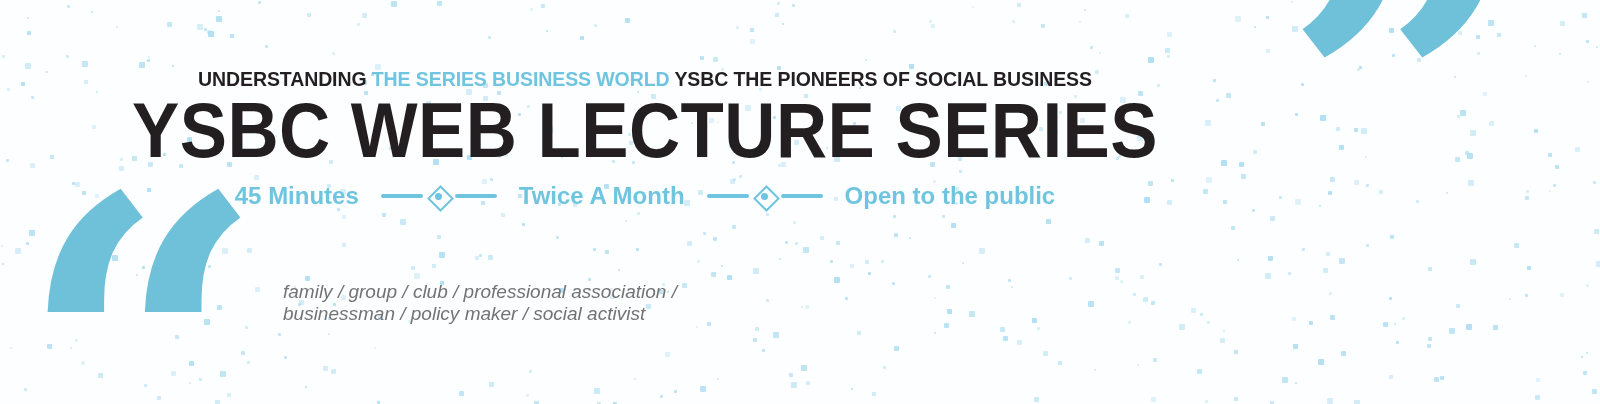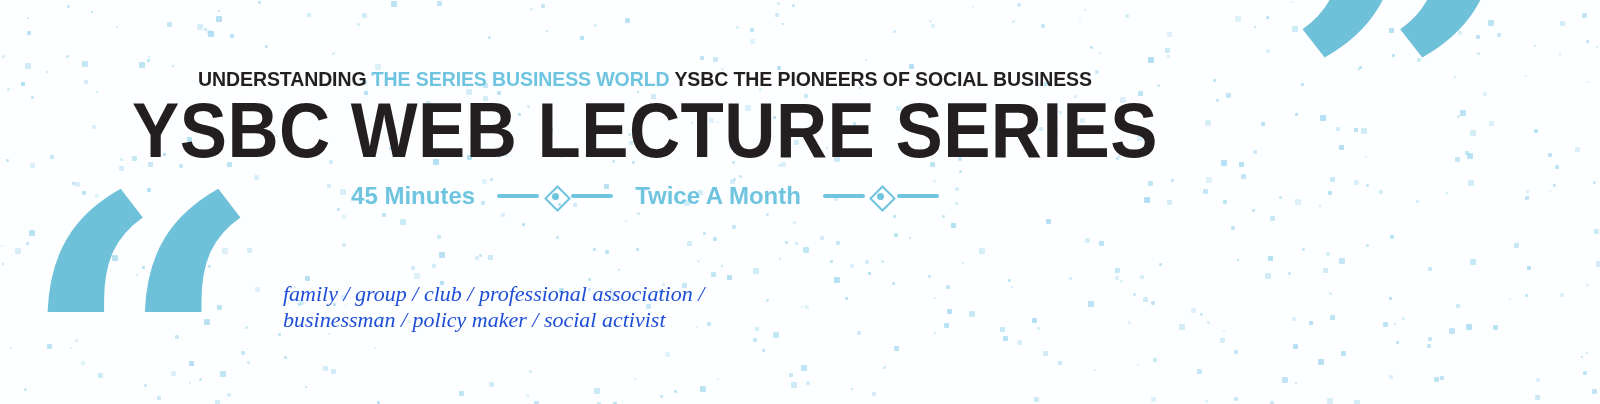--- a/index.html
+++ b/index.html
@@ -157,25 +157,25 @@
     z-index: 3;
   }
   .join-title {
     font-size: 27px;
     font-weight: 700;
     color: #231f20;
     letter-spacing: -0.2px;
   }
   .join-list {
     margin-top: 5px;
-    font-size: 22px;
+    font-size: 19px;
     line-height: 1.16;
     font-style: italic;
-    color: #1d4ed8;
-    font-family: Liberation Serif, serif;
+    color: #737373;
+    font-family: Liberation Sans, sans-serif;
   }
   .join-list div { white-space: nowrap; }
 
   
   .broadcast {
     position: absolute;
     right: 32px;
     top: 312px;
     z-index: 3;
     text-align: center;
@@ -766,20 +766,21 @@
         <span class="dia"></span>
           <span class="dot"></span>
       </span>
       <span class="feature-item">Twice A Month</span>
       <span class="divider">
         <span class="bar left"></span>
           <span class="bar right"></span>
         <span class="dia"></span>
           <span class="dot"></span>
       </span>
+      <span class="feature-item">Open to the public</span>
     </div>
   </div>
 
   <div class="join-block">
     <div class="join-list">
       <div>family / group / club  / professional association /</div>
       <div>businessman / policy maker / social activist</div>
     </div>
   </div>
 

